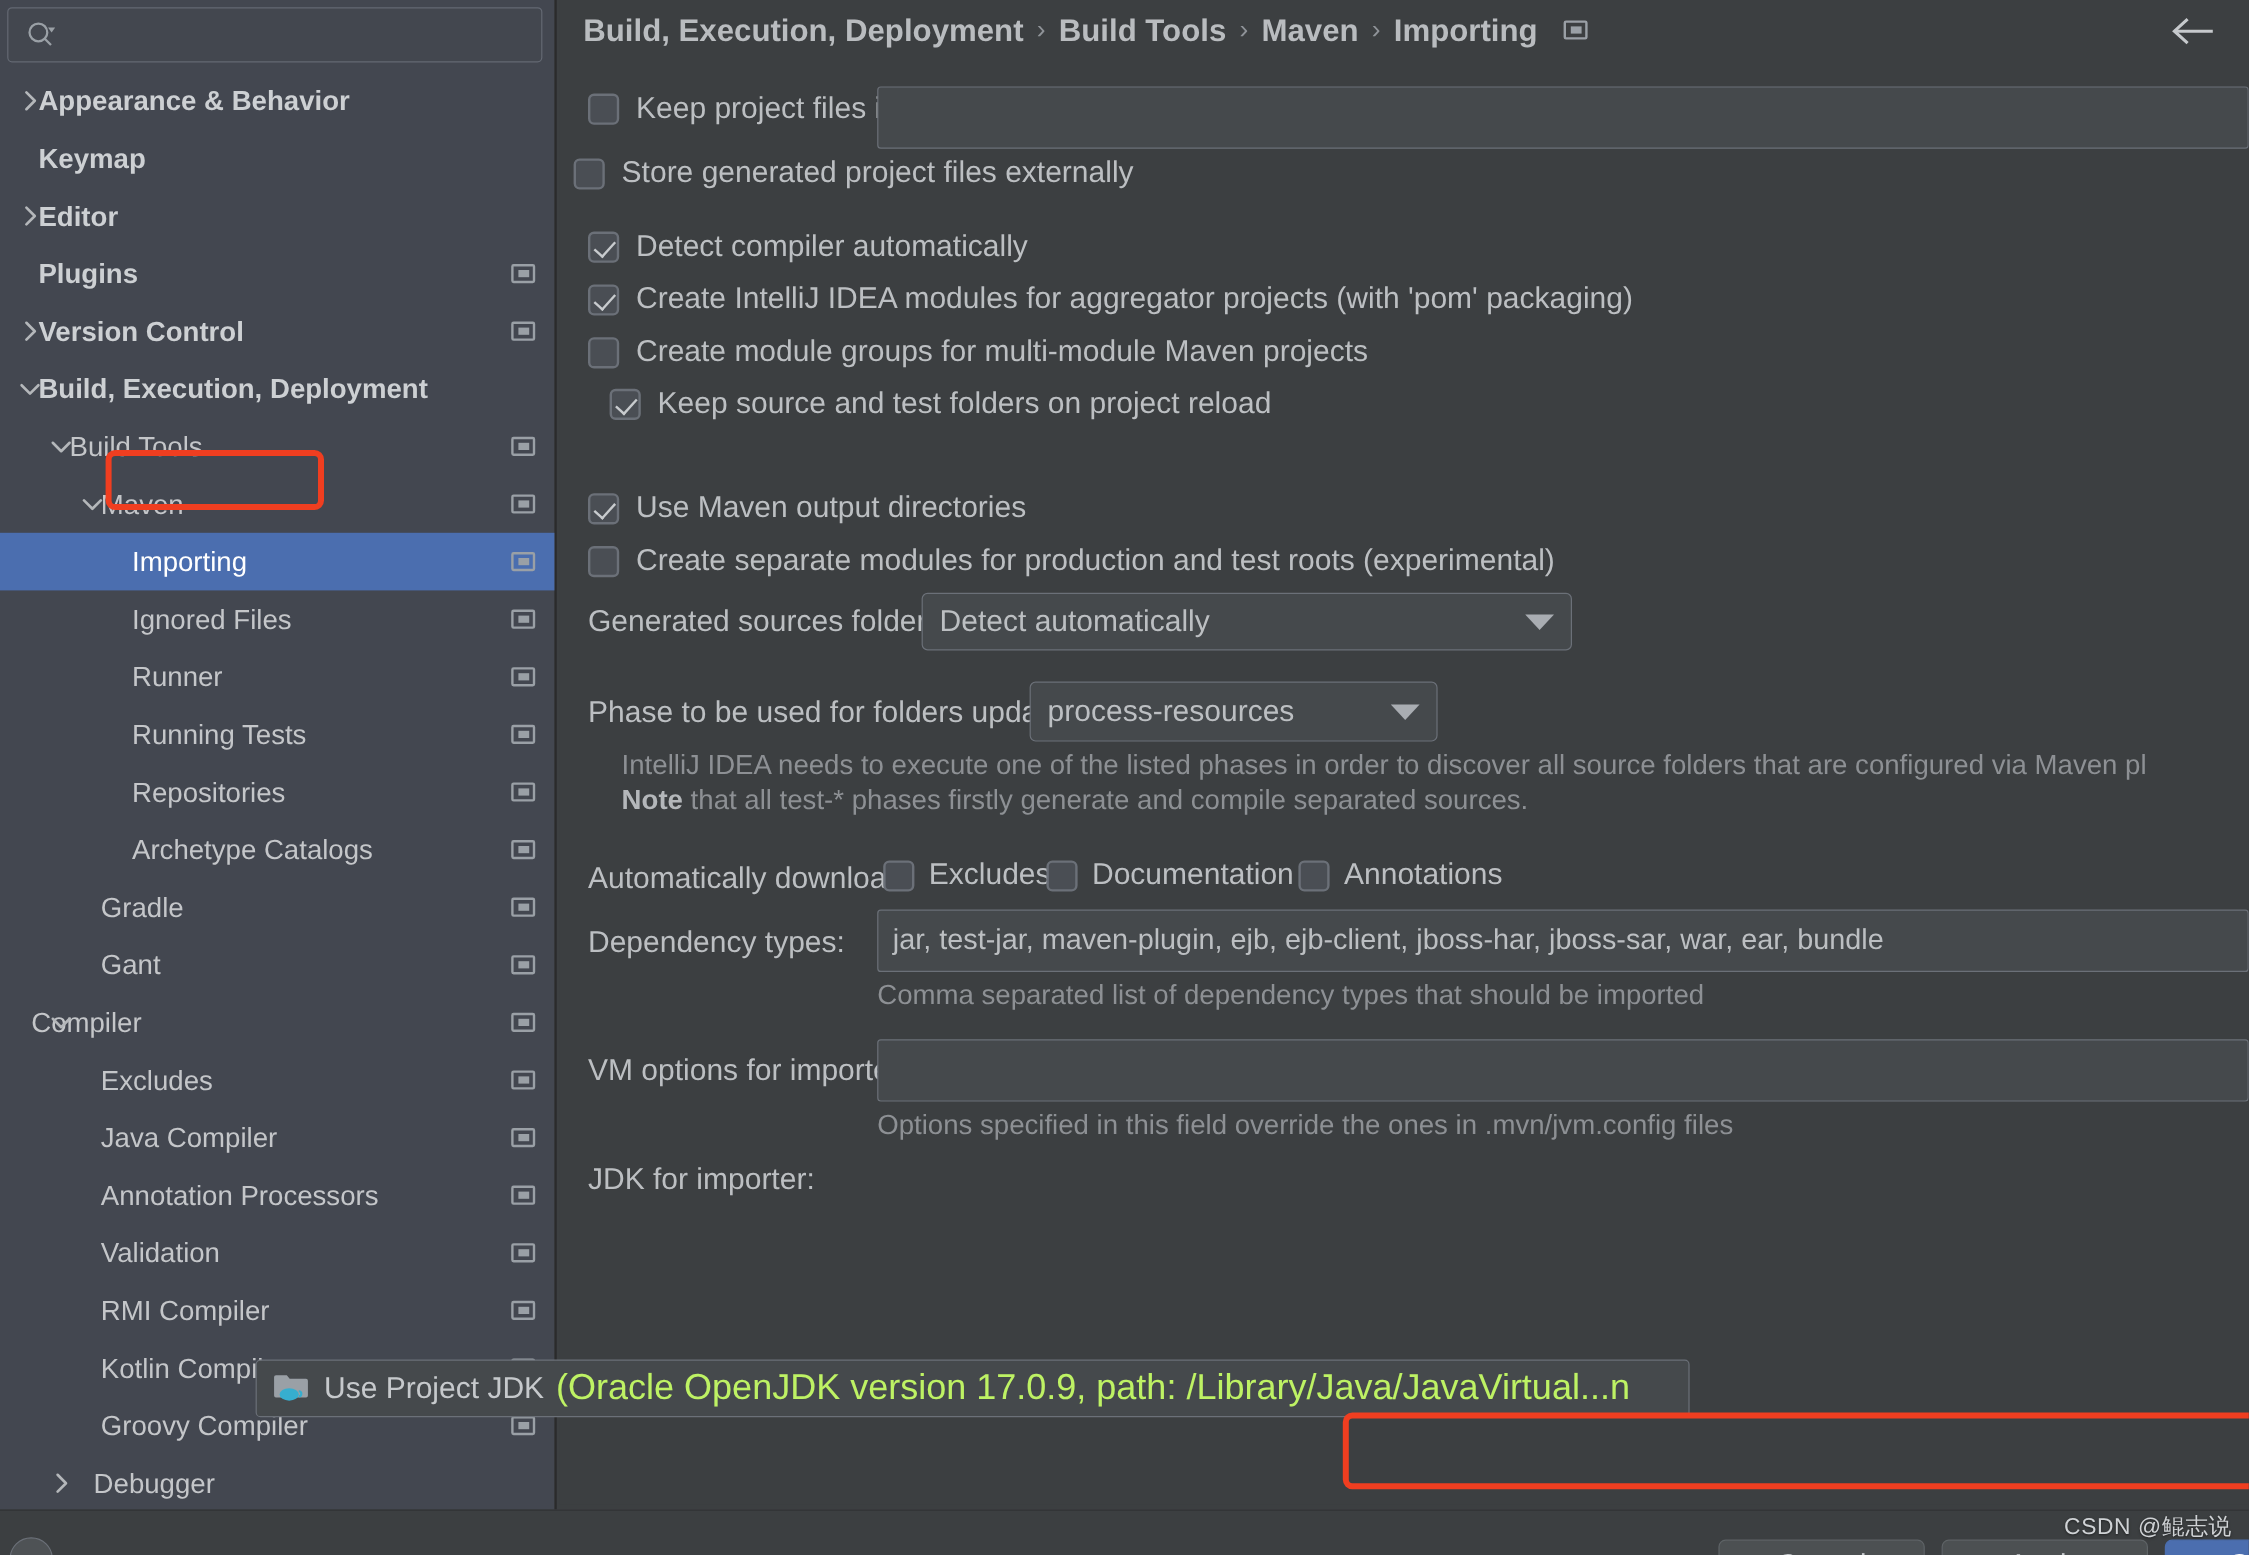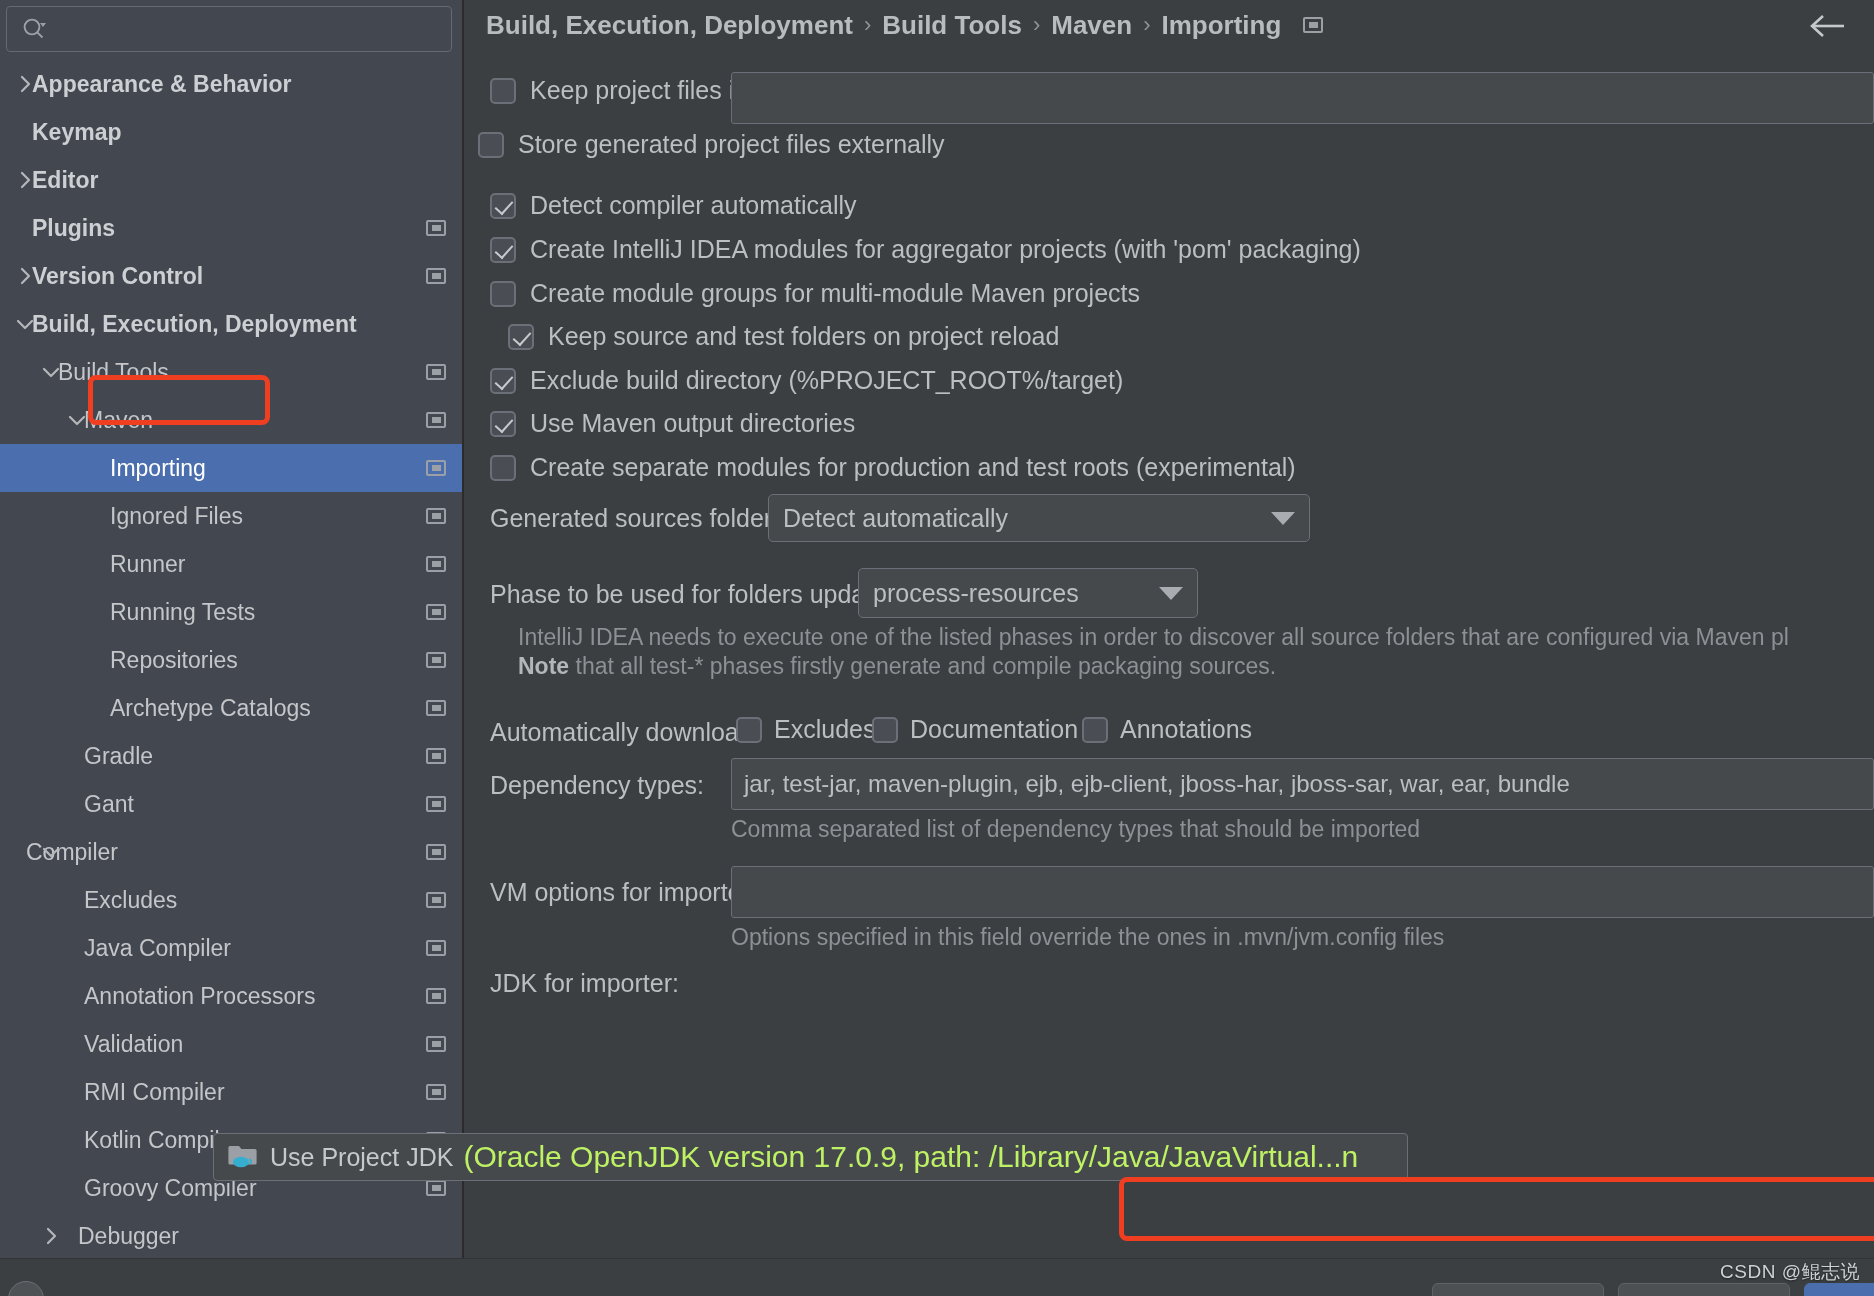--- a/index.html
+++ b/index.html
@@ -566,24 +566,20 @@
       <div class="cb-row" style="left:24px; top:229px;">
         <span class="checkbox"></span>
         <span class="cb-label">Create module groups for multi-module Maven projects</span>
       </div>
 
       <div class="cb-row" style="left:42px; top:272px;">
         <span class="checkbox checked"></span>
         <span class="cb-label">Keep source and test folders on project reload</span>
       </div>
 
-      <div class="cb-row" style="left:24px; top:316px;">
-        <span class="checkbox checked"></span>
-        <span class="cb-label">Exclude build directory (%PROJECT_ROOT%/target)</span>
-      </div>
 
       <div class="cb-row" style="left:24px; top:359px;">
         <span class="checkbox checked"></span>
         <span class="cb-label">Use Maven output directories</span>
       </div>
 
       <div class="cb-row" style="left:24px; top:403px;">
         <span class="checkbox"></span>
         <span class="cb-label">Create separate modules for production and test roots (experimental)</span>
       </div>
@@ -595,21 +591,21 @@
       </div>
 
       <div class="field-label" style="left:24px; top:530px;">Phase to be used for folders update:</div>
       <div class="combo" style="left:392px; top:518px; width:340px; height:50px;">
         <span>process-resources</span>
         <span class="tri"></span>
       </div>
 
       <div class="help-text" style="left:52px; top:574px;">IntelliJ IDEA needs to execute one of the listed phases in order to discover all source folders that are configured via Maven pl</div>
       <div class="help-text" style="left:52px; top:603px;">
-        <b>Note</b><span> that all test-* phases firstly generate and compile packaging sources.</span>
+        <b>Note</b><span> that all test-* phases firstly generate and compile separated sources.</span>
       </div>
 
       <div class="field-label" style="left:24px; top:668px;">Automatically download:</div>
       <div class="cb-row" style="left:270px; top:665px;">
         <span class="checkbox"></span>
         <span class="small-cb-label">Excludes</span>
       </div>
       <div class="cb-row" style="left:406px; top:665px;">
         <span class="checkbox"></span>
         <span class="small-cb-label">Documentation</span>

